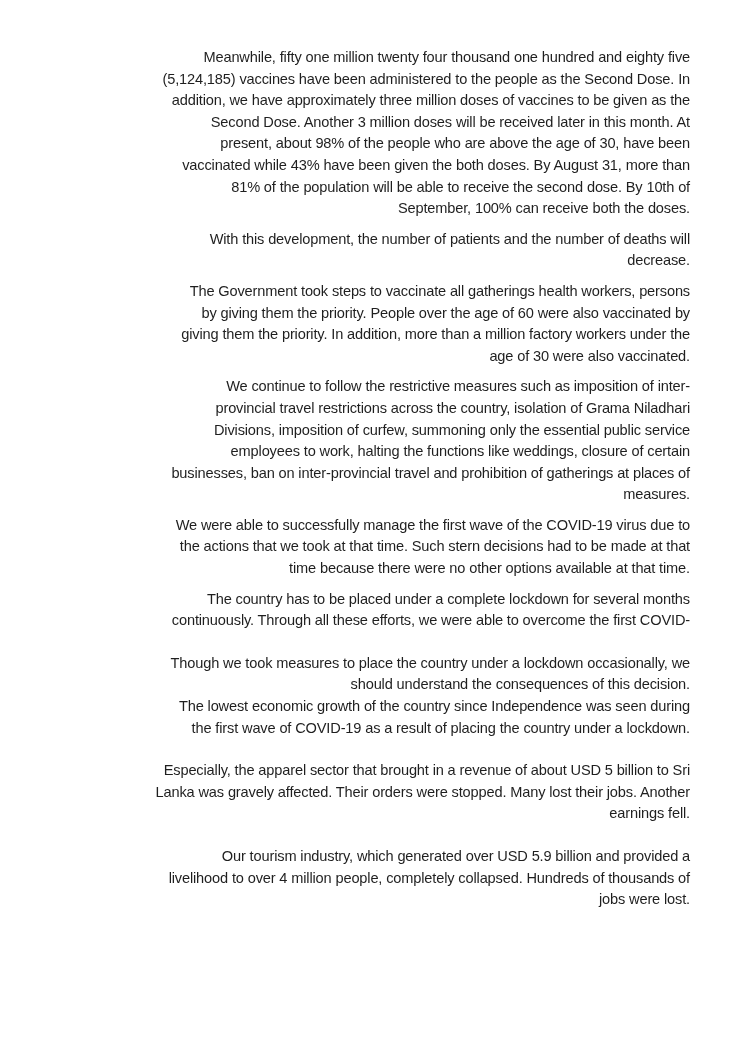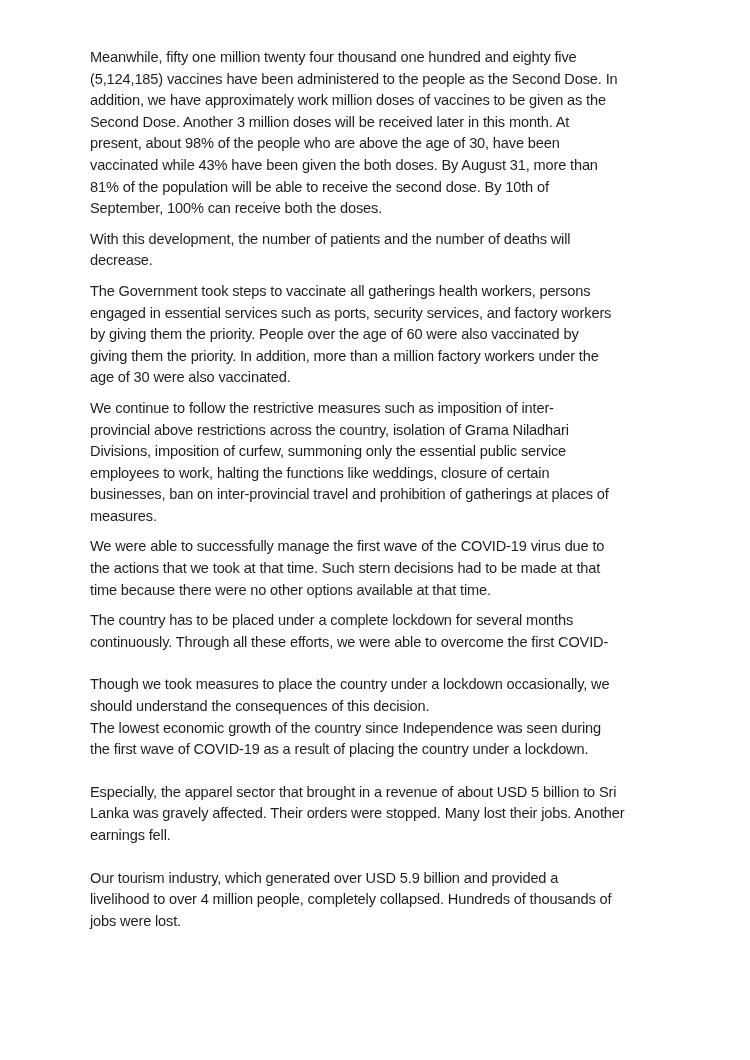--- a/index.html
+++ b/index.html
@@ -1,19 +1,20 @@
 <!DOCTYPE html>
 <html><head>
 <meta charset="utf-8">
 <style>
   html, body { margin: 0; padding: 0; background: #ffffff; }
   body { width: 750px; height: 1060px; position: relative; overflow: hidden; }
   .page {
     position: absolute; left: 0; top: 0; width: 750px; height: 1060px;
     background: #ffffff;
+    text-align: right;
   }
   .content {
     position: absolute; left: 90px; top: 47px; width: 600px;
     font-family: "Liberation Sans", sans-serif;
     font-size: 14.6px;
     color: #1f1f1f;
     letter-spacing: -0.15px;
   }
   .para { margin: 0; }
   .line { display: block; height: 21.6px; line-height: 21.6px; white-space: nowrap; }
@@ -22,47 +23,46 @@
 </style>
 </head>
 <body>
 
 <div class="page">
   <div class="content">
 
     <div class="para">
       <span class="line">Meanwhile, fifty one million twenty four thousand one hundred and eighty five</span>
       <span class="line">(5,124,185) vaccines have been administered to the people as the Second Dose. In</span>
-      <span class="line">addition, we have approximately work million doses of vaccines to be given as the</span>
+      <span class="line">addition, we have approximately three million doses of vaccines to be given as the</span>
       <span class="line">Second Dose. Another 3 million doses will be received later in this month. At</span>
       <span class="line">present, about 98% of the people who are above the age of 30, have been</span>
       <span class="line">vaccinated while 43% have been given the both doses. By August 31, more than</span>
       <span class="line">81% of the population will be able to receive the second dose. By 10th of</span>
       <span class="line">September, 100% can receive both the doses.</span>
     </div>
     <div class="gap-sm"></div>
 
     <div class="para">
       <span class="line">With this development, the number of patients and the number of deaths will</span>
       <span class="line">decrease.</span>
     </div>
     <div class="gap-sm"></div>
 
     <div class="para">
       <span class="line">The Government took steps to vaccinate all gatherings health workers, persons</span>
-      <span class="line">engaged in essential services such as ports, security services, and factory workers</span>
       <span class="line">by giving them the priority. People over the age of 60 were also vaccinated by</span>
       <span class="line">giving them the priority. In addition, more than a million factory workers under the</span>
       <span class="line">age of 30 were also vaccinated.</span>
     </div>
     <div class="gap-sm"></div>
 
     <div class="para">
       <span class="line">We continue to follow the restrictive measures such as imposition of inter-</span>
-      <span class="line">provincial above restrictions across the country, isolation of Grama Niladhari</span>
+      <span class="line">provincial travel restrictions across the country, isolation of Grama Niladhari</span>
       <span class="line">Divisions, imposition of curfew, summoning only the essential public service</span>
       <span class="line">employees to work, halting the functions like weddings, closure of certain</span>
       <span class="line">businesses, ban on inter-provincial travel and prohibition of gatherings at places of</span>
       <span class="line">measures.</span>
     </div>
     <div class="gap-sm"></div>
 
     <div class="para">
       <span class="line">We were able to successfully manage the first wave of the COVID-19 virus due to</span>
       <span class="line">the actions that we took at that time. Such stern decisions had to be made at that</span>

